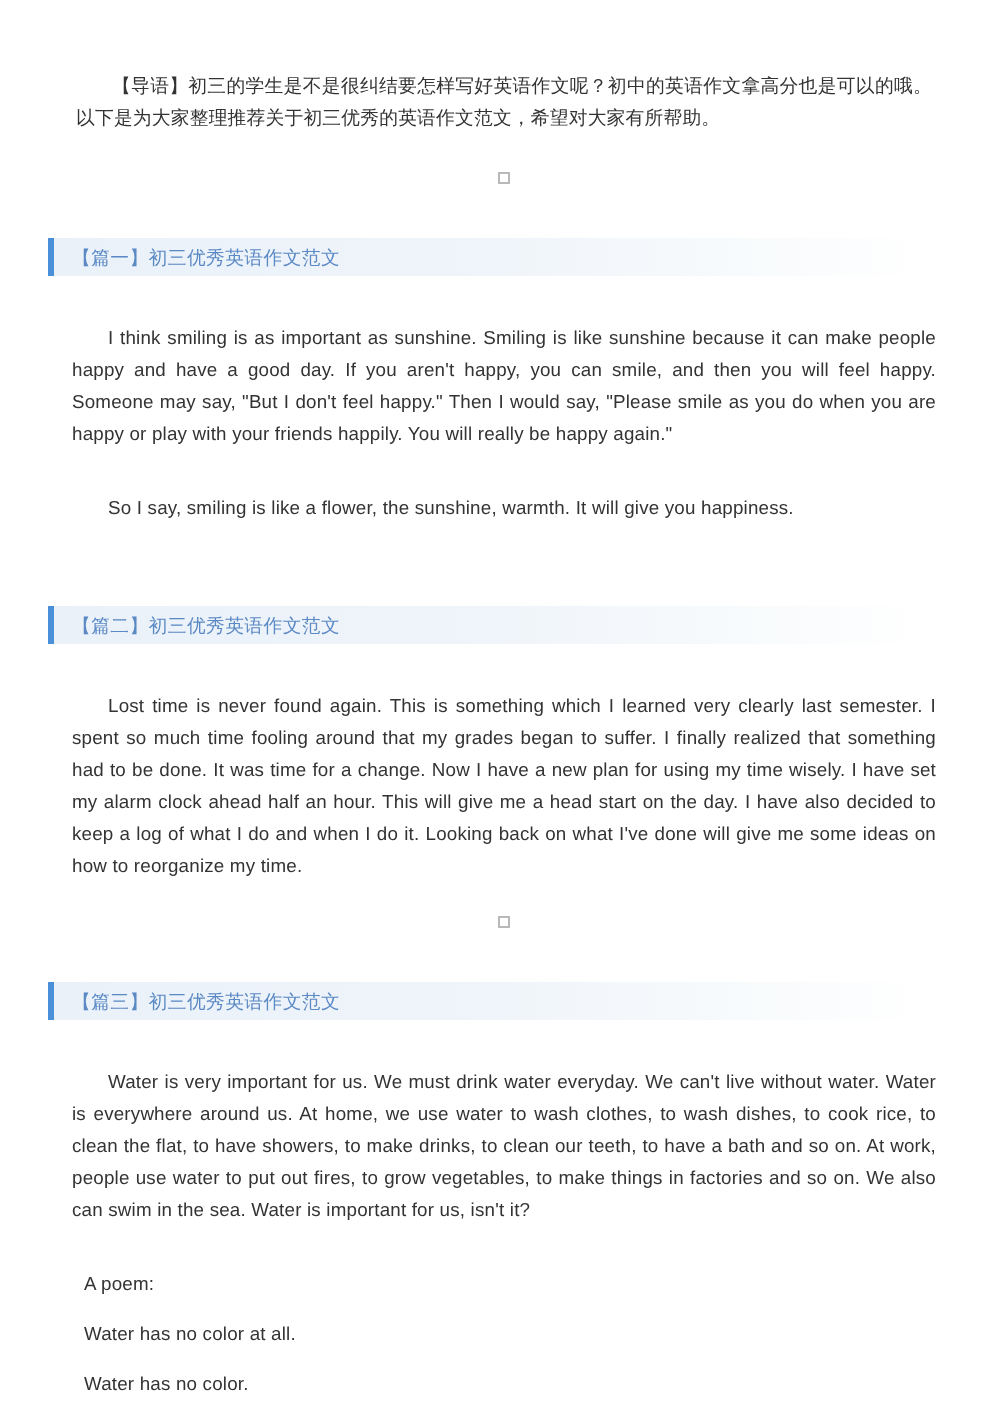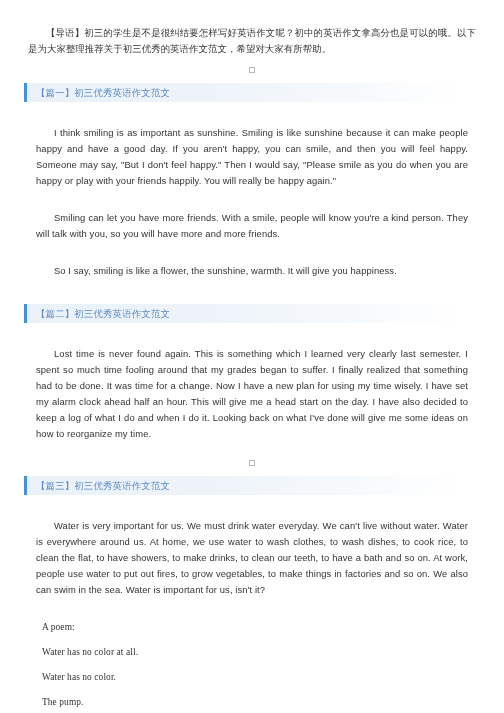--- a/index.html
+++ b/index.html
@@ -17,21 +17,21 @@
   }
   .page {
     width: 504px;
     box-sizing: border-box;
     padding: 0 24px 0 24px;
     position: relative;
   }
 
   
   .intro {
-    margin: 4px;
+    margin: 14px;
     padding-top: 21px;
     font-size: 9.4px;
     line-height: 16px;
     color: #333333;
     text-indent: 18px;
     text-align: justify;
     letter-spacing: 0.1px;
   }
 
   
@@ -46,21 +46,21 @@
     height: 4px;
     border: 1px solid #b9b9b9;
     background: #ffffff;
     vertical-align: middle;
   }
 
   
   .section-head {
     position: relative;
     height: 19px;
-    margin: 7px 0 0 0;
+    margin: 23px 0 0 0;
     background: linear-gradient(to right, #eaf1f9 0%, #eff4fa 45%, #f7fafc 75%, #ffffff 97%);
     width: 452px;
   }
   .section-head .bar {
     position: absolute;
     left: 0;
     top: 0;
     width: 3px;
     height: 19px;
     background: #4a90d9;
@@ -93,41 +93,39 @@
   }
   p.poem {
     margin: 0;
     padding-top: 9px;
     font-size: 9.4px;
     line-height: 16px;
     color: #333333;
     text-indent: 18px;
     letter-spacing: 0.1px;
     white-space: nowrap;
-    font-family: Liberation Serif, serif;
   }
   .spacer-sm { height: 6px; }
 </style>
 </head>
 <body>
 
 <div class="page">
 
   <p class="intro">【导语】初三的学生是不是很纠结要怎样写好英语作文呢？初中的英语作文拿高分也是可以的哦。以下是为大家整理推荐关于初三优秀的英语作文范文，希望对大家有所帮助。</p>
 
   <div class="dot-row">
     <span class="dot"></span>
   </div>
 
   <div class="section-head">
     <span class="bar"></span>
     <span class="label">【篇一】初三优秀英语作文范文</span>
   </div>
   <p class="body first">I think smiling is as important as sunshine. Smiling is like sunshine because it can make people happy and have a good day. If you aren't happy, you can smile, and then you will feel happy. Someone may say, "But I don't feel happy." Then I would say, "Please smile as you do when you are happy or play with your friends happily. You will really be happy again."</p>
-  <p class="body">Smiling can let you have more friends. With a smile, people will know you're a kind person. They will talk with you, so you will have more and more friends.</p>
   <p class="body">So I say, smiling is like a flower, the sunshine, warmth. It will give you happiness.</p>
 
   <div class="spacer-sm"></div>
 
   <div class="section-head">
     <span class="bar"></span>
     <span class="label">【篇二】初三优秀英语作文范文</span>
   </div>
   <p class="body first">Lost time is never found again. This is something which I learned very clearly last semester. I spent so much time fooling around that my grades began to suffer. I finally realized that something had to be done. It was time for a change. Now I have a new plan for using my time wisely. I have set my alarm clock ahead half an hour. This will give me a head start on the day. I have also decided to keep a log of what I do and when I do it. Looking back on what I've done will give me some ideas on how to reorganize my time.</p>
 

